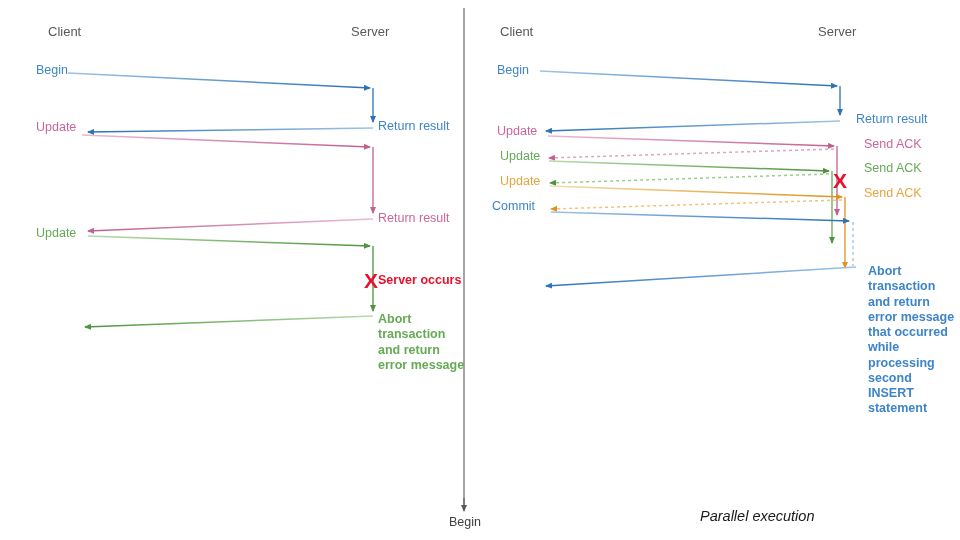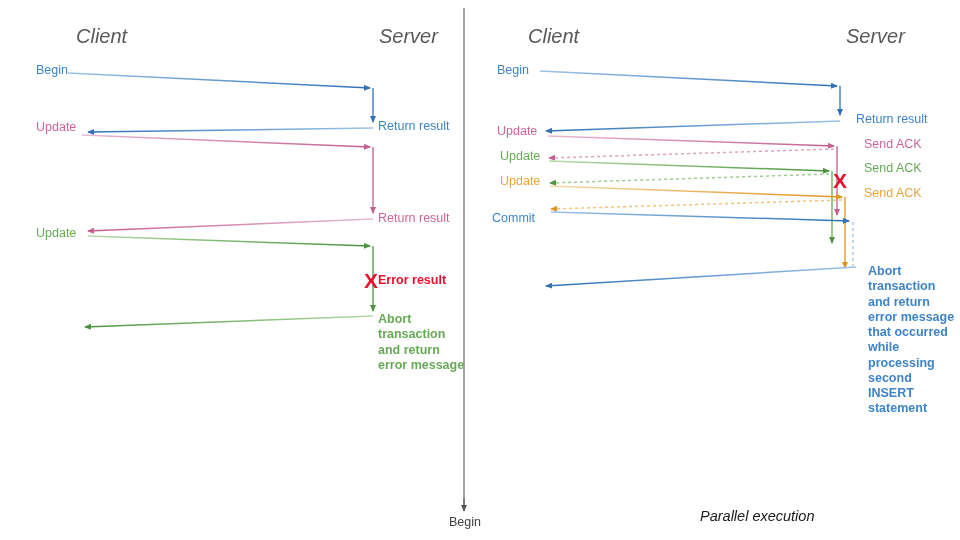--- a/index.html
+++ b/index.html
@@ -1,20 +1,20 @@
 <!DOCTYPE html>
 <html><head>
 <meta charset="utf-8">
 <style>
   html,body{margin:0;padding:0;background:#ffffff;}
   body{width:960px;height:540px;overflow:hidden;font-family:"Liberation Sans",sans-serif;}
   #stage{position:relative;width:960px;height:540px;background:#fff;}
   svg{position:absolute;left:0;top:0;width:960px;height:540px;}
   .lbl{position:absolute;white-space:pre;line-height:1.12;}
-  .actor{font-style:italic;font-size:20px;color:#595959;margin-left:28px;}
+  .actor{font-size:13px;color:#595959;}
   .caption{font-size:14.5px;color:#1a1a1a;}
   .timelbl{font-size:12.5px;color:#404040;}
   .msg{font-size:12.5px;}
   .msg.blue{color:#3d85c8;}
   .msg.pink{color:#cc6699;}
   .msg.green{color:#66aa55;}
   .msg.orange{color:#e8a33d;}
   .msg.red{color:#e8112d;font-weight:bold;}
   .xmark{position:absolute;font-size:21px;font-weight:bold;color:#e8112d;font-family:"Liberation Sans",sans-serif;line-height:1;}
   .multi{line-height:1.22;font-weight:bold;}
@@ -131,21 +131,21 @@
   <div class="lbl actor" style="left:48px;top:25px;">Client</div>
   <div class="lbl actor" style="left:351px;top:25px;">Server</div>
 
   <div class="lbl msg blue" style="left:36px;top:63px;">Begin</div>
   <div class="lbl msg blue" style="left:378px;top:119px;">Return result</div>
   <div class="lbl msg pink" style="left:36px;top:120px;">Update</div>
   <div class="lbl msg pink" style="left:378px;top:211px;">Return result</div>
   <div class="lbl msg green" style="left:36px;top:226px;">Update</div>
 
   <div class="xmark" style="left:364px;top:270px;">X</div>
-  <div class="lbl msg red" style="left:378px;top:273px;">Error result</div>
+  <div class="lbl msg red" style="left:378px;top:273px;">Server occurs</div>
 
   <div class="lbl msg green multi" style="left: 378px; top: 312px; white-space: pre;">Abort
 transaction
 and return
 error message</div>
 
 
   <div class="lbl actor" style="left:500px;top:25px;">Client</div>
   <div class="lbl actor" style="left:818px;top:25px;">Server</div>
 
@@ -154,21 +154,21 @@
 
   <div class="lbl msg pink" style="left:497px;top:124px;">Update</div>
   <div class="lbl msg pink" style="left:864px;top:137px;">Send ACK</div>
 
   <div class="lbl msg green" style="left:500px;top:149px;">Update</div>
   <div class="lbl msg green" style="left:864px;top:161px;">Send ACK</div>
 
   <div class="lbl msg orange" style="left:500px;top:174px;">Update</div>
   <div class="lbl msg orange" style="left:864px;top:186px;">Send ACK</div>
 
-  <div class="lbl msg blue" style="left:492px;top:199px;margin-top:12px;">Commit</div>
+  <div class="lbl msg blue" style="left:492px;top:199px;">Commit</div>
 
   <div class="xmark" style="left:833px;top:170px;">X</div>
 
   <div class="lbl msg blue multi" style="left: 868px; top: 264px; white-space: pre;">Abort
 transaction
 and return
 error message
 that occurred
 while
 processing

